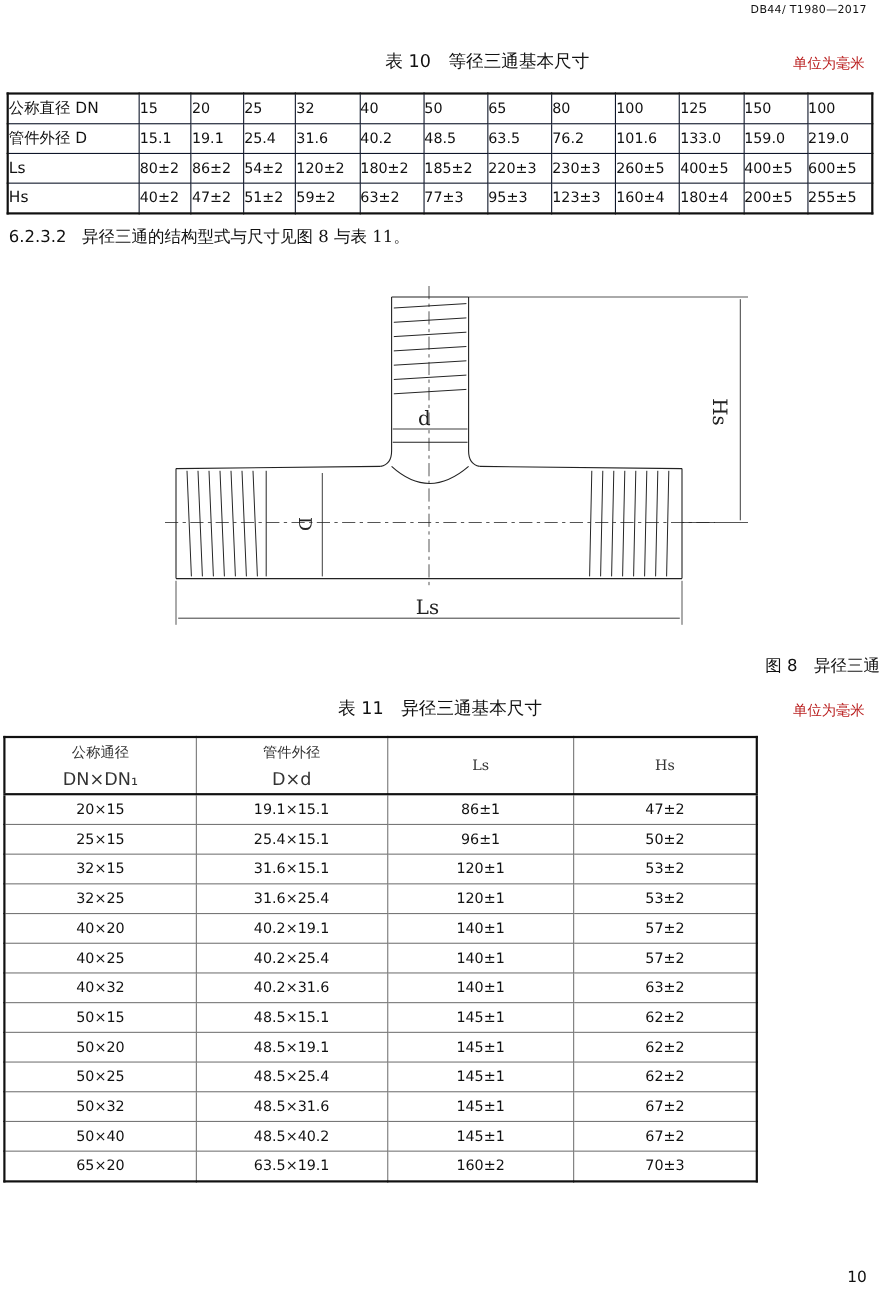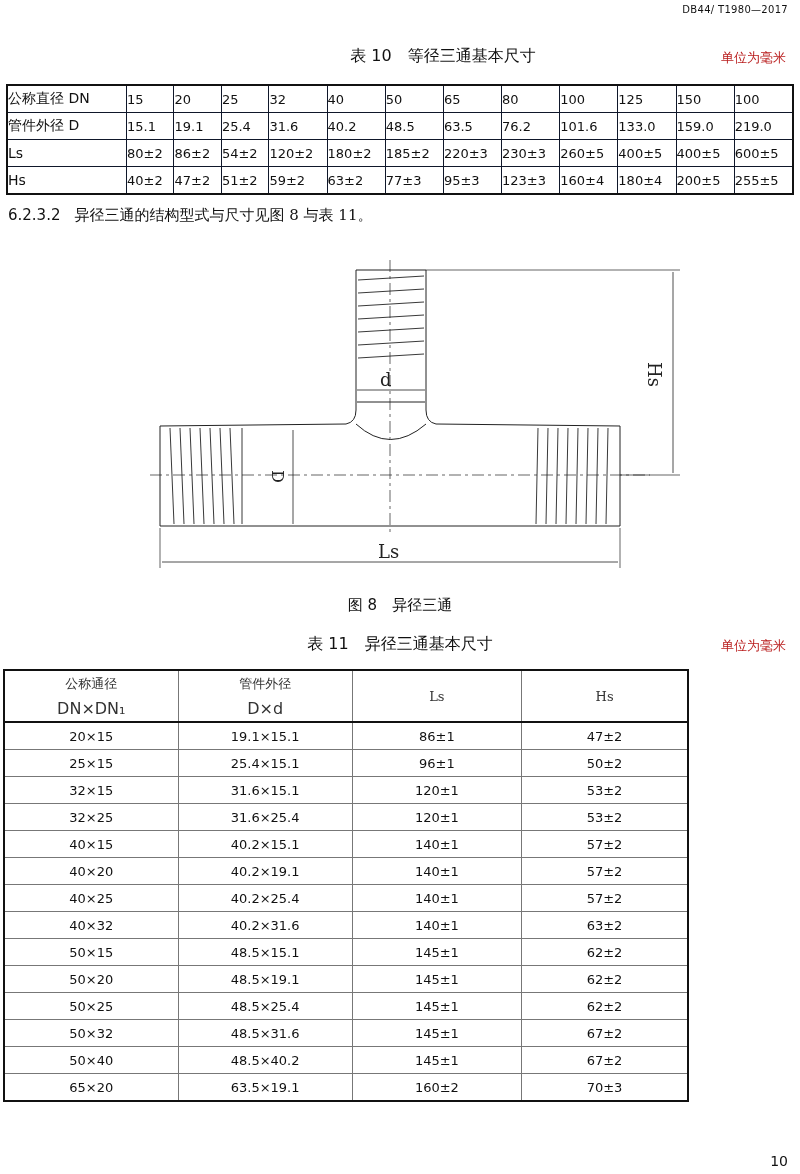--- a/index.html
+++ b/index.html
@@ -9,21 +9,21 @@
   .std-code { right:12px; top:4px; font-size:10px; letter-spacing:0.3px; }
   .tbl-title { left:0; width:800px; text-align:center; font-size:16px; }
   .unit { right:14px; font-size:13px; color:#b91c1c; font-family:"DejaVu Serif","Liberation Serif",serif; }
   table { border-collapse:collapse; position:absolute; }
   .t10 { left:6px; top:84px; width:788px; border:2px solid #111; }
   .t10 td { border:1px solid #0f172a; text-align:left; font-size:13px; height:26px; padding:0; }
   .t10 td.hdr { width:118px; font-size:14px; }
   .clause { left:8px; top:206px; font-size:15px; font-family:"DejaVu Serif","Liberation Serif",serif; }
   .clause .num { font-family:"DejaVu Sans","Liberation Sans",sans-serif; margin-right:14px; }
   .fig { left:150px; top:250px; }
-  .fig-cap { left:0; width:800px; top:596px; text-align:center; font-size:15px; }
+  .fig-cap { left:0; width:800px; top:596px; text-align:right; font-size:15px; }
   .t11 { left:3px; top:669px; width:686px; border:2px solid #111; }
   .t11 td { border:1px solid #777; text-align:center; font-size:13px; height:26px; padding:0; }
   .t11 thead td { height:50px; font-family:"DejaVu Serif","Liberation Serif",serif; font-size:13px; color:#333; }
   .t11 thead td .sub { display:block; font-family:"DejaVu Sans","Liberation Sans",sans-serif; font-size:16px; margin-top:6px; }
   .t11 thead tr { border-bottom:2px solid #111; }
   .page-num { right:12px; top:1153px; font-size:14px; }
 </style>
 </head>
 <body>
 
@@ -207,26 +207,20 @@
         <td>120±1</td>
         <td>53±2</td>
       </tr>
       <tr>
         <td>32×25</td>
         <td>31.6×25.4</td>
         <td>120±1</td>
         <td>53±2</td>
       </tr>
       <tr>
-        <td>40×15</td>
-        <td>40.2×15.1</td>
-        <td>140±1</td>
-        <td>57±2</td>
-      </tr>
-      <tr>
         <td>40×20</td>
         <td>40.2×19.1</td>
         <td>140±1</td>
         <td>57±2</td>
       </tr>
       <tr>
         <td>40×25</td>
         <td>40.2×25.4</td>
         <td>140±1</td>
         <td>57±2</td>

